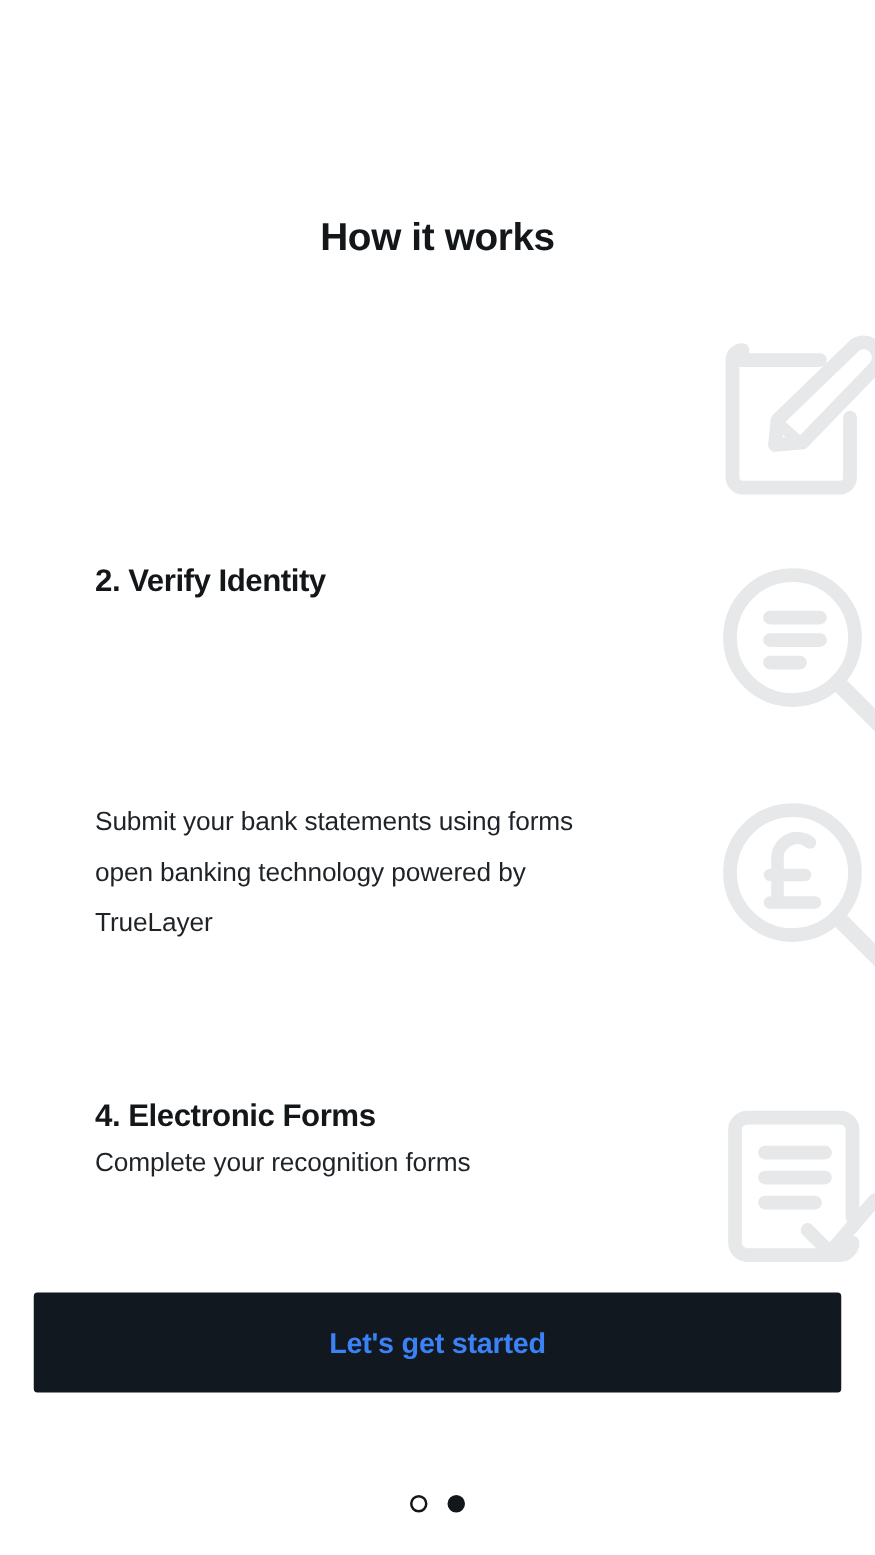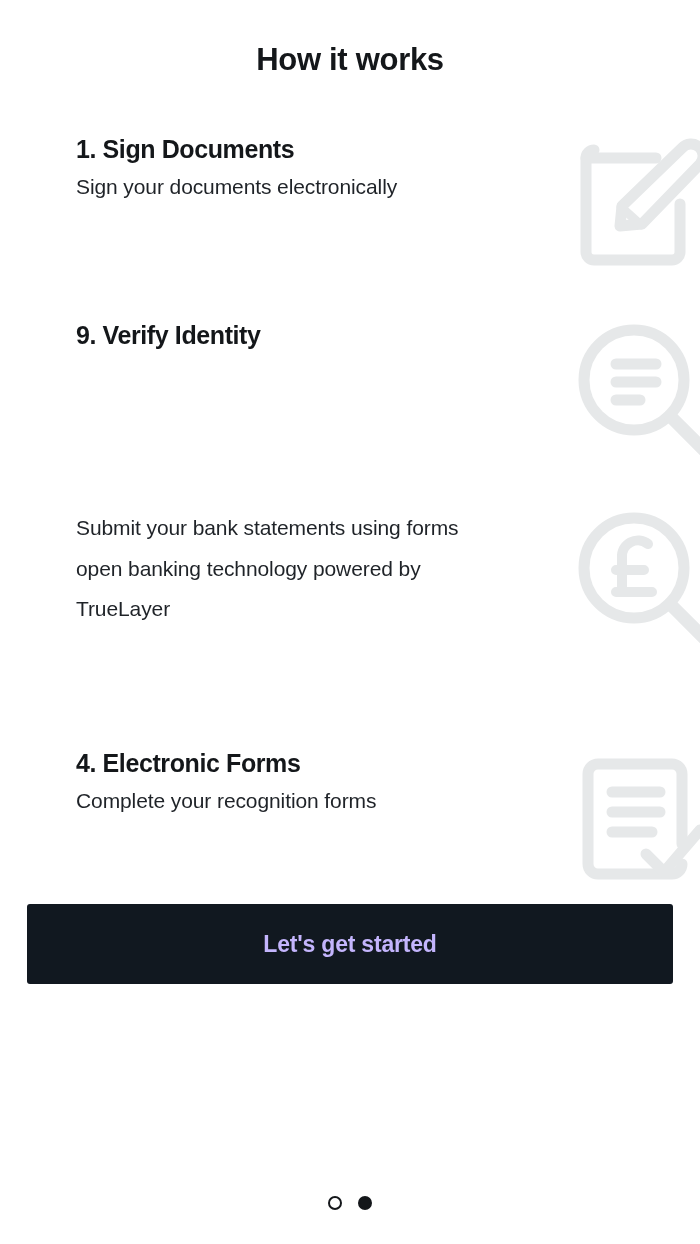--- a/index.html
+++ b/index.html
@@ -11,20 +11,21 @@
     color: #1a1d21;
     overflow: hidden;
   }
   .screen {
     position: relative;
     width: 700px;
     height: 1244px;
     background: #ffffff;
     display: flex;
     flex-direction: column;
+    justify-content: center;
   }
   .page-title {
     text-align: center;
     font-size: 31px;
     font-weight: bold;
     letter-spacing: -0.3px;
     color: #14171a;
     margin-top: 42px;
   }
   .steps {
@@ -81,21 +82,21 @@
 
   .cta-wrap {
     padding: 0 27px;
     margin-top: 6px;
   }
   .cta-button {
     display: block;
     width: 100%;
     height: 80px;
     background: #111820;
-    color: #c4b5fd;
+    color: #3b82f6;
     border: none;
     border-radius: 3px;
     font-family: "Liberation Sans", sans-serif;
     font-size: 23px;
     font-weight: bold;
     letter-spacing: -0.2px;
     cursor: pointer;
   }
   .pager {
     position: absolute;
@@ -120,37 +121,33 @@
 </head>
 <body>
 
 <div class="screen">
 
   <h1 class="page-title">How it works</h1>
 
   <div class="steps">
 
     <div class="step step-1">
-      <div class="step-text">
-        <div class="step-title">1. Sign Documents</div>
-        <div class="step-desc">Sign your documents electronically</div>
-      </div>
       <div class="step-icon">
         <svg viewBox="0 0 160 150" fill="none" xmlns="http://www.w3.org/2000/svg">
           <path d="M26 24 H96 M26 24 V118 a8 8 0 0 0 8 8 H112 a8 8 0 0 0 8 -8 V70" stroke="currentColor" stroke-width="11" stroke-linecap="round" fill="none"></path>
           <path d="M26 24 a8 8 0 0 1 8 -8" stroke="currentColor" stroke-width="11" stroke-linecap="round" fill="none"></path>
           <path d="M60 92 L62 72 L122 14 a12 12 0 0 1 18 16 L82 90 Z" stroke="currentColor" stroke-width="11" stroke-linejoin="round" fill="none"></path>
           <path d="M61 73 L81 91" stroke="currentColor" stroke-width="9" stroke-linecap="round"></path>
         </svg>
       </div>
     </div>
 
     <div class="step step-2">
       <div class="step-text">
-        <div class="step-title">9. Verify Identity</div>
+        <div class="step-title">2. Verify Identity</div>
       </div>
       <div class="step-icon">
         <svg viewBox="0 0 160 150" fill="none" xmlns="http://www.w3.org/2000/svg">
           <circle cx="74" cy="68" r="50" stroke="currentColor" stroke-width="11" fill="none"></circle>
           <path d="M110 104 L146 140" stroke="currentColor" stroke-width="13" stroke-linecap="round"></path>
           <path d="M56 52 H96" stroke="currentColor" stroke-width="11" stroke-linecap="round"></path>
           <path d="M56 70 H96" stroke="currentColor" stroke-width="11" stroke-linecap="round"></path>
           <path d="M56 88 H80" stroke="currentColor" stroke-width="11" stroke-linecap="round"></path>
         </svg>
       </div>

